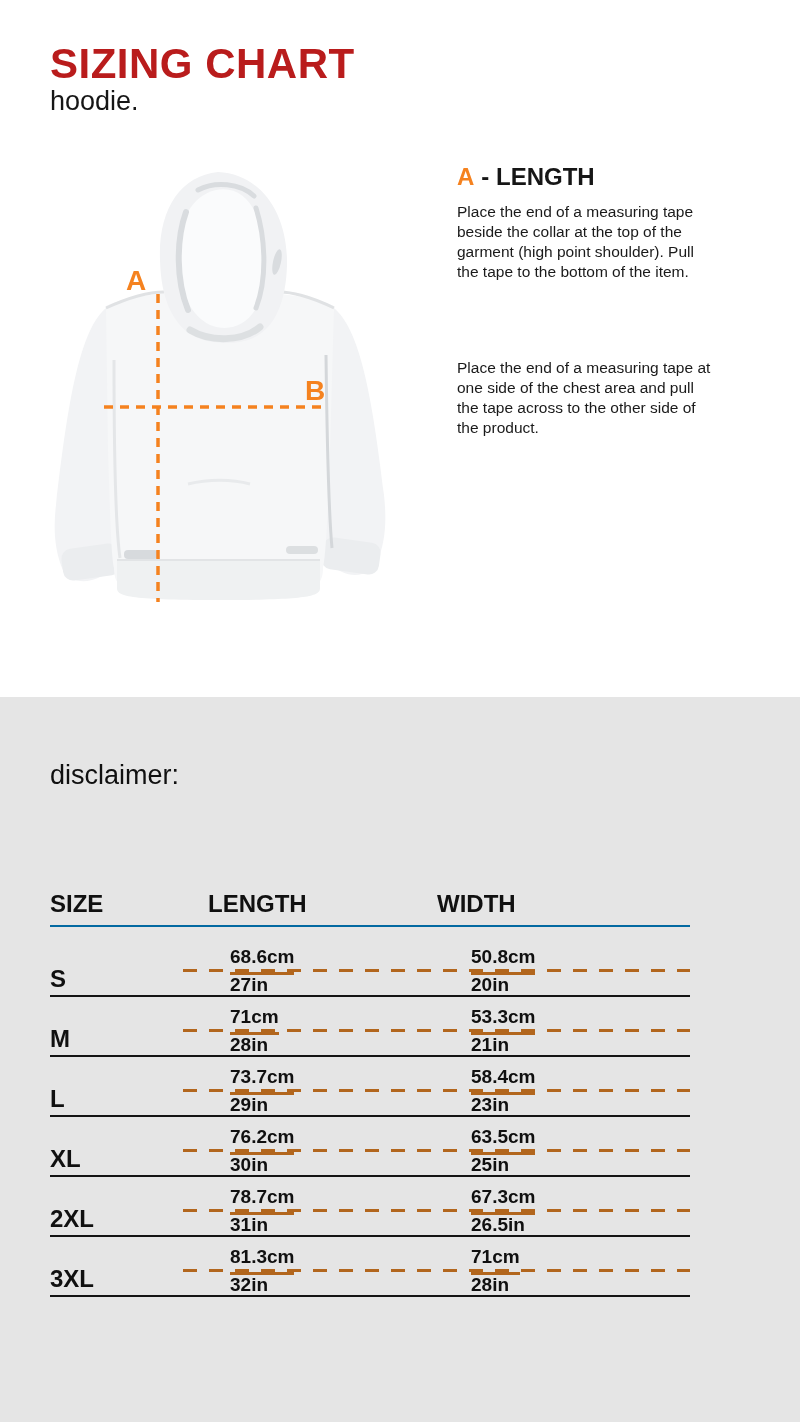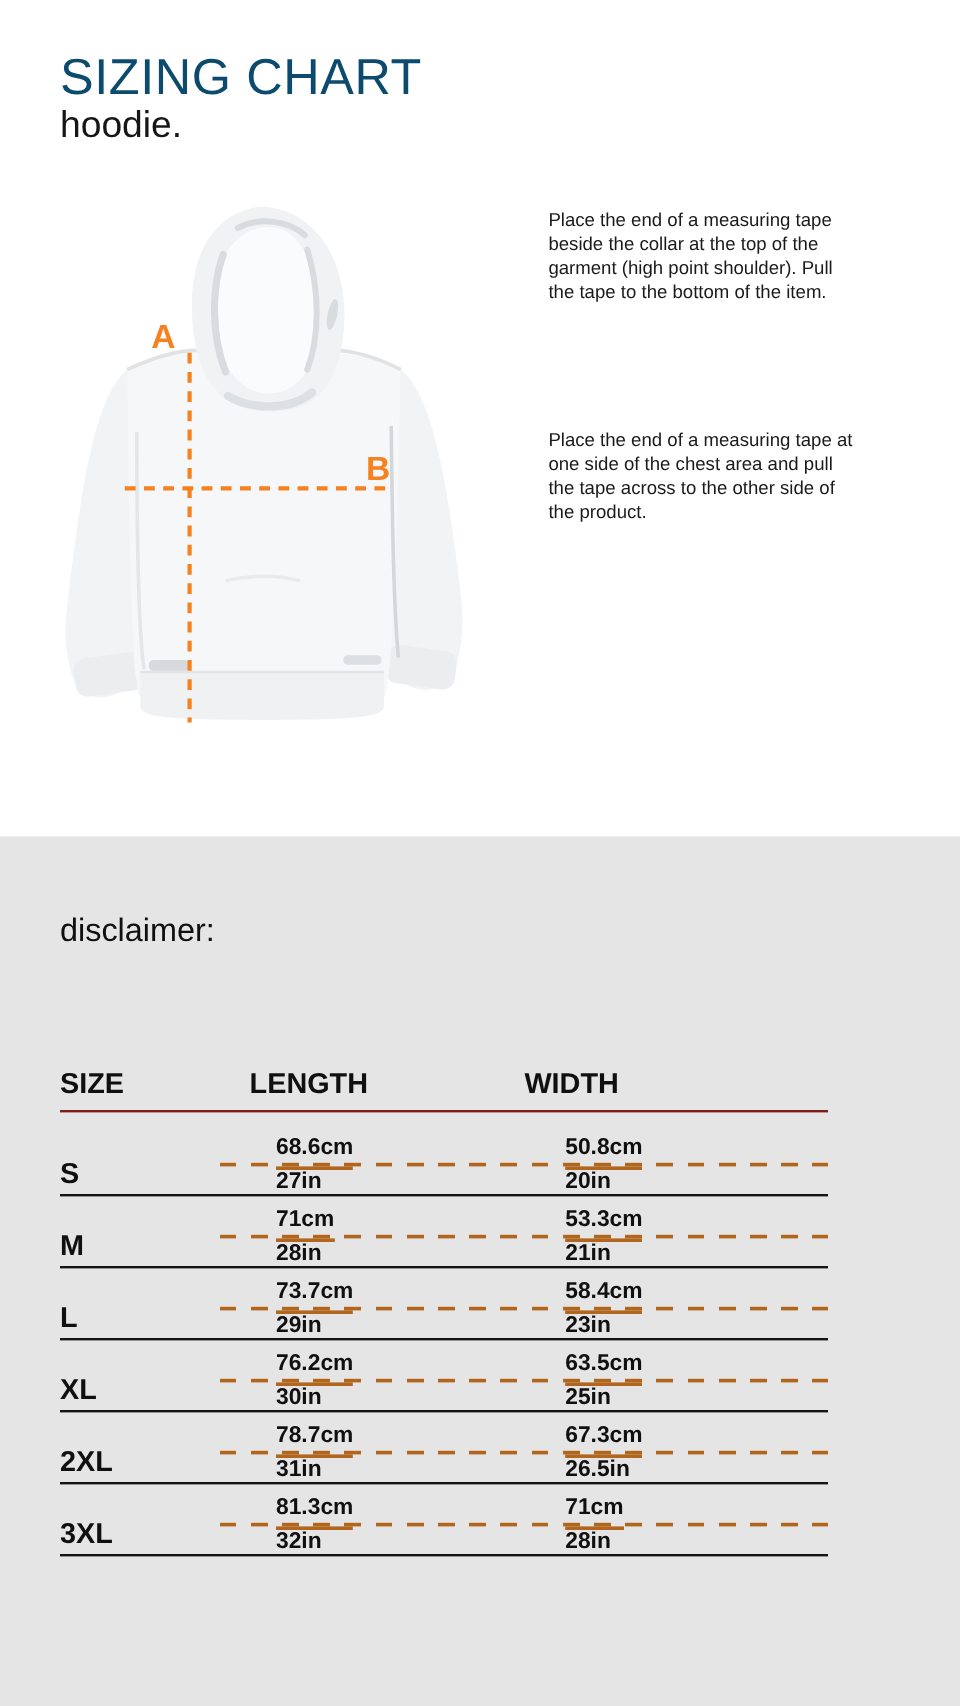--- a/index.html
+++ b/index.html
@@ -4,43 +4,43 @@
 <style>
   * { margin:0; padding:0; box-sizing:border-box; }
   html,body { background:#ffffff; }
   body {
     width:800px; height:1422px; position:relative; overflow:hidden;
     font-family:"Liberation Sans", sans-serif; color:#161616;
   }
   .abs { position:absolute; }
 
   
-  .page-title { left:50px; top:40px; font-size:42px; font-weight:normal; letter-spacing:0.5px; color:#0c4a6e; }
-  .page-subtitle { left:50px; top:86px; font-size:31px; font-weight:400; color:#161616; }
+  .page-title { left:50px; top:40px; font-size:42px; font-weight:bold; letter-spacing:0.5px; color:#b91c1c; }
+  .page-subtitle { left:50px; top:86px; font-size:27px; font-weight:400; color:#161616; }
 
   
   .figure-wrap { left:40px; top:150px; width:400px; height:460px; }
 
   
   .instr { left:457px; width:262px; }
   .instr-a { top:163px; }
   .instr-b { top:347px; }
   .instr-heading { font-size:24px; font-weight:bold; color:#161616; }
   .instr-letter { color:#F5821F; margin-right:7px; }
   .instr-body { margin-top:11px; font-size:15.5px; line-height:20px; color:#1a1a1a; }
 
   
   .orange-panel { left:0; top:697px; width:800px; height:725px; background:#e5e5e5;padding-left:18px; }
 
   .disclaimer-heading { left:50px; top:63px; font-size:27px; font-weight:400; color:#101010; }
   .disclaimer-body { left:50px; top:102px; width:430px; font-size:15.5px; line-height:21px; color:#101010; }
 
   
   .size-table { left:50px; top:193px; width:640px; }
-  .thead { position:relative; height:37px; border-bottom:2px solid #7f1d1d;text-decoration:underline; }
+  .thead { position:relative; height:37px; border-bottom:2px solid #0369a1;text-decoration:underline; }
   .th { position:absolute; top:0; font-size:24px; font-weight:bold; color:#101010; }
   .th-size { left:0; }  .th-length { left:158px; }  .th-width { left:387px; }
   .row-spacer { height:10px; }
   .trow { position:relative; height:60px; border-bottom:2px solid #141414; }
   .size-label { position:absolute; left:0; top:29px; font-size:24px; font-weight:bold; line-height:26px; color:#101010; }
   .cell { position:absolute; top:0; width:180px; }
   .cell-length { left:146px; }  .cell-width { left:387px; }
   .val-line { position:absolute; left:0; height:24px; line-height:24px; font-size:19px; font-weight:bold; color:#101010;margin-left:34px; }
   .val-cm { top:8px; }
   .val-in { top:36px; }
@@ -88,20 +88,23 @@
     <ellipse cx="237" cy="112" rx="4" ry="13" transform="rotate(12 237 112)" fill="#d9dcdf"></ellipse>
 
     <line x1="118" y1="144" x2="118" y2="452" stroke="#F5821F" stroke-width="3.5" stroke-dasharray="9 7"></line>
     <line x1="64" y1="257" x2="287" y2="257" stroke="#F5821F" stroke-width="3.5" stroke-dasharray="9 7"></line>
     <text x="86" y="140" font-size="28" font-weight="bold" fill="#F5821F">A</text>
     <text x="265" y="250" font-size="28" font-weight="bold" fill="#F5821F">B</text>
   </svg>
 </div>
 
 <div class="abs instr instr-a">
+  <div class="instr-heading">
+    <span class="instr-letter">A</span><span>- LENGTH</span>
+  </div>
   <div class="instr-body">Place the end of a measuring tape beside the collar at the top of the garment (high point shoulder). Pull the tape to the bottom of the item.</div>
 </div>
 
 <div class="abs instr instr-b">
   <div class="instr-body">Place the end of a measuring tape at one side of the chest area and pull the tape across to the other side of the product.</div>
 </div>
 
 <div class="abs orange-panel">
 
   <div class="abs disclaimer-heading">disclaimer:</div>

